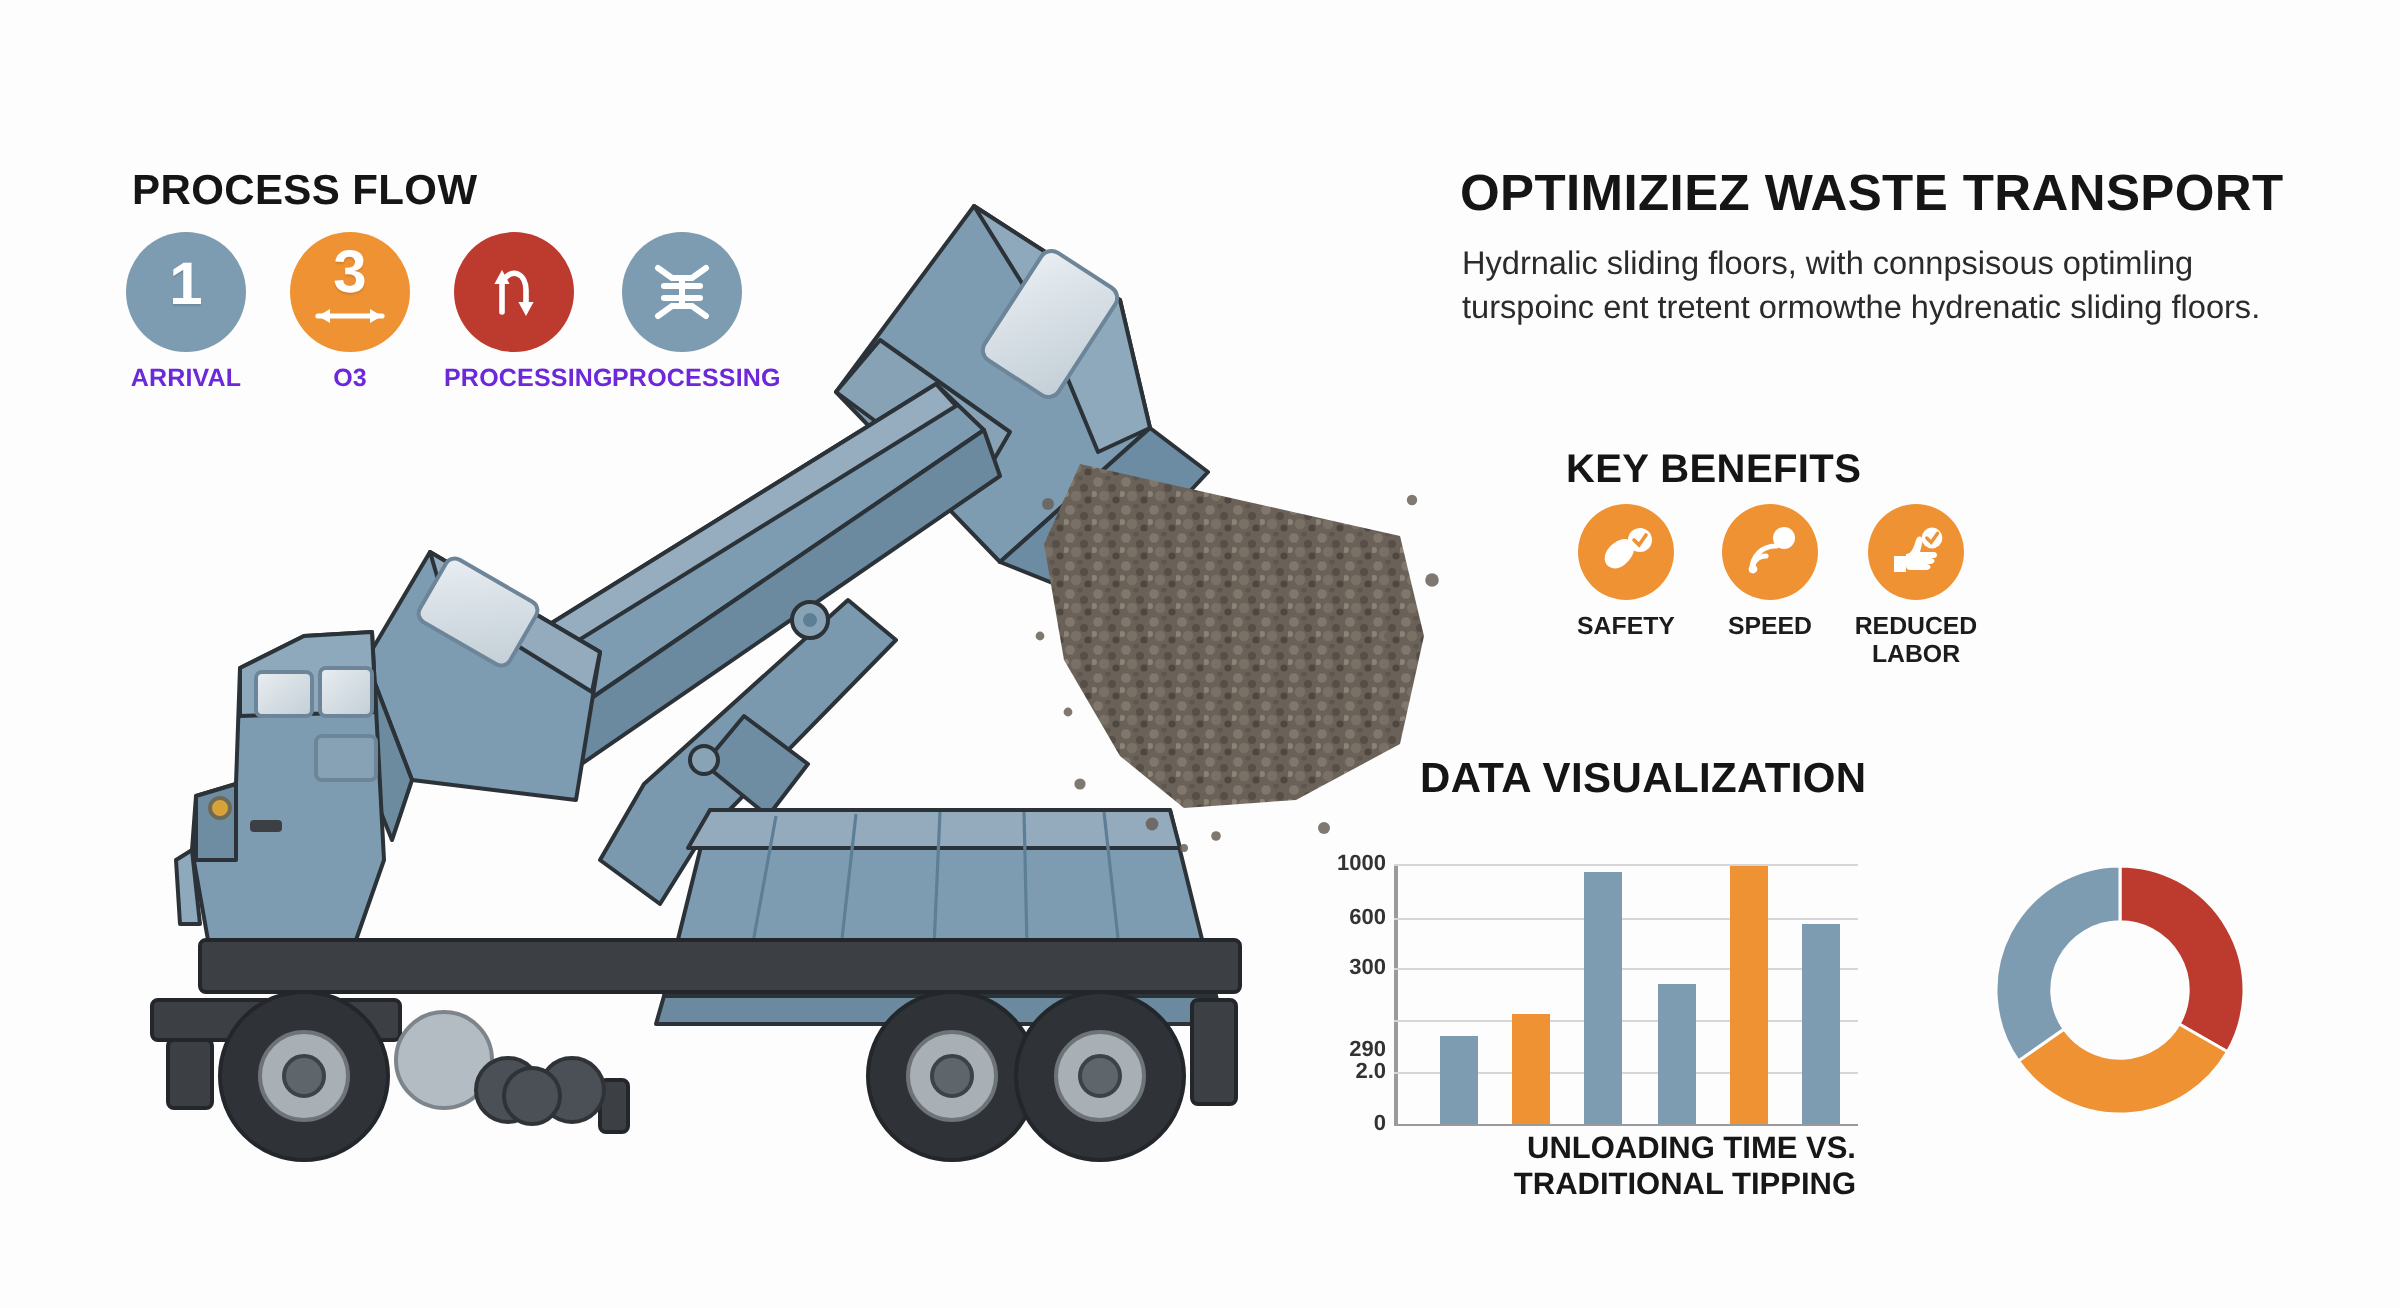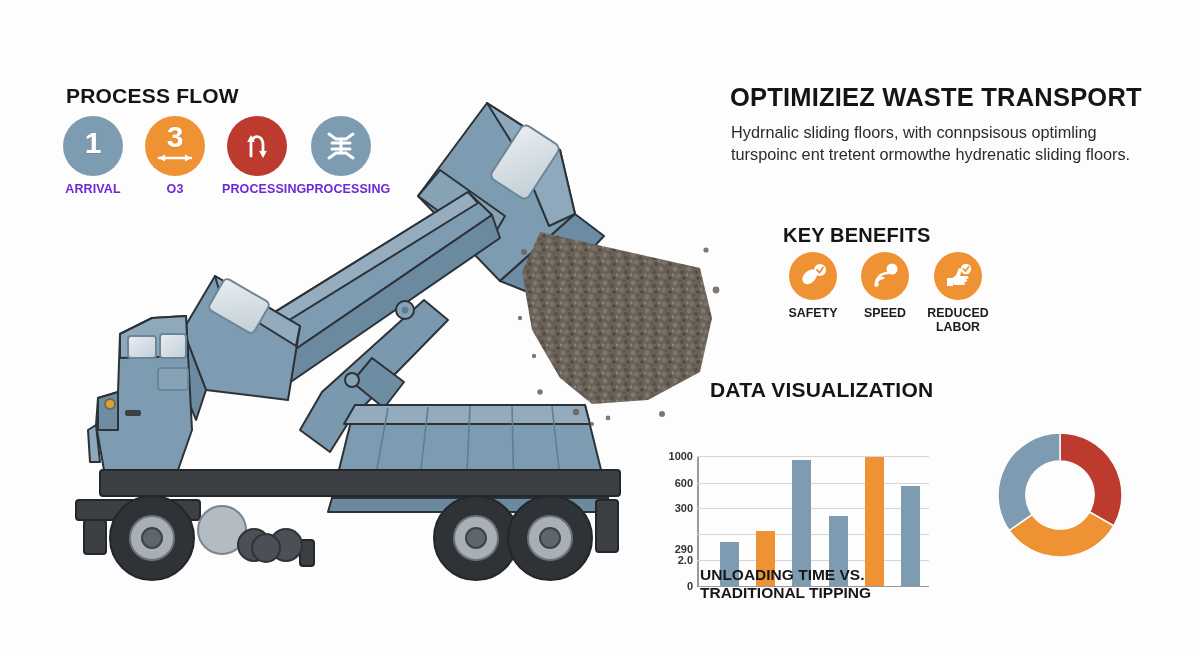--- a/index.html
+++ b/index.html
@@ -43,30 +43,30 @@
   .kb-item{position:absolute;top:0;width:76px;text-align:center;}
   .kb-circle{
     width:48px;height:48px;border-radius:50%;margin:0 auto;
     display:flex;align-items:center;justify-content:center;
   }
   .kb-cap{margin-top:6px;font-size:12.4px;font-weight:600;color:#1c1c1c;
           line-height:1.15;}
 
   
   #data-viz-title{left:710px;top:378px;font-size:21px;}
-  #barchart{position:absolute;left:697px;top:456px;width:232px;height:130px;}
+  #barchart{position:absolute;left:697px;top:432px;width:232px;height:130px;}
   .axislbl{
     position:absolute;right:100%;margin-right:4px;transform:translateY(-50%);
     font-size:11px;color:#333;font-weight:600;white-space:nowrap;
   }
   .gridline{position:absolute;left:0;right:0;height:1px;background:#d6d6d6;}
   .axisline{position:absolute;left:0;top:0;bottom:0;width:2px;background:#9a9a9a;}
   .bar{position:absolute;bottom:0;}
   #bar-caption{
-    position:absolute;left:700px;top:566px;width:228px;text-align:left;
+    position:absolute;left:700px;top:566px;width:228px;text-align:right;
     font-size:15.5px;font-weight:600;color:#171717;line-height:1.16;
   }
   #donut-wrap{position:absolute;left:990px;top:425px;width:140px;height:140px;}
   #donut-caption{
     position:absolute;left:975px;top:552px;width:175px;text-align:center;
     font-size:15.5px;font-weight:600;color:#171717;line-height:1.16;
   }
 
   
   #truck-illustration{position:absolute;left:0;top:0;width:1200px;height:654px;

